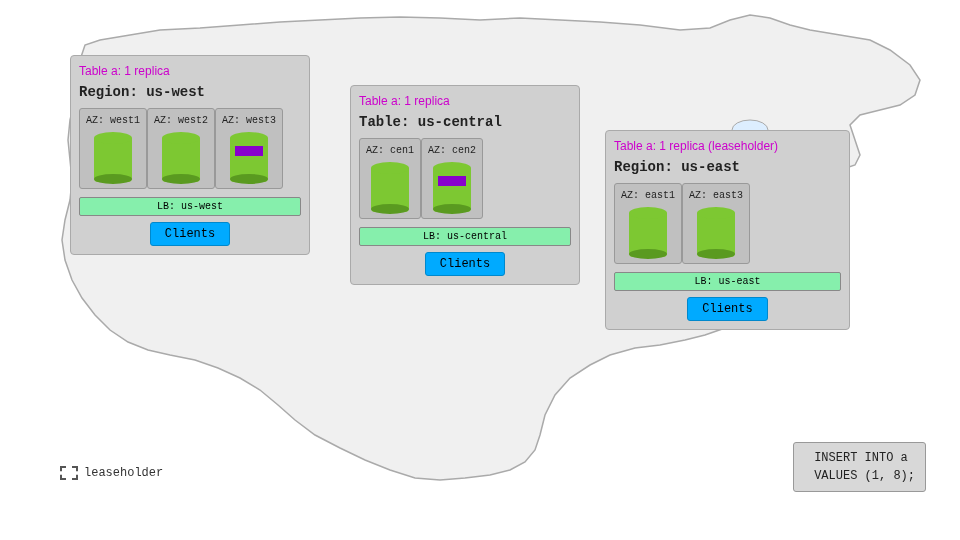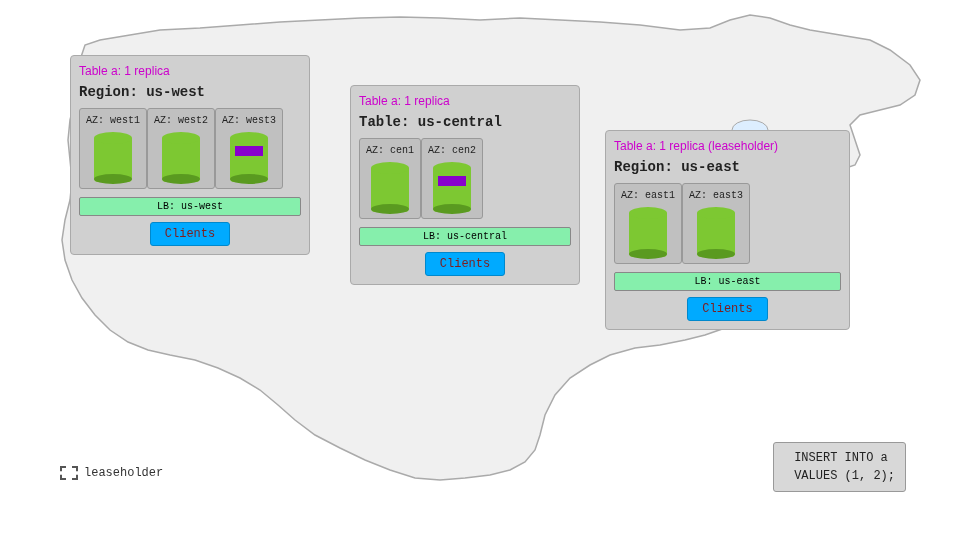--- a/index.html
+++ b/index.html
@@ -134,21 +134,21 @@
       border-radius: 2px;
       text-align: center;
       font-size: 10px;
       font-family: 'Courier New', monospace;
       padding: 3px 8px;
       margin-bottom: 6px;
     }
 
     .clients-btn {
       background: #00aaff;
-      color: #7f1d1d;
+      color: #000000;
       border: 1px solid #0088cc;
       border-radius: 3px;
       font-size: 12px;
       font-family: 'Courier New', monospace;
       padding: 4px 14px;
       cursor: pointer;
       display: block;
       margin: 0 auto;
     }
 
@@ -306,21 +306,21 @@
         <div class="cyl-top"></div>
         <div class="cyl-body"></div>
         <div class="cyl-bottom-cap"></div>
       </div>
     </div>
   </div>
   <div class="lb-bar">LB: us-east</div>
   <button class="clients-btn">Clients</button>
 </div>
 
-<div class="sql-box" style="bottom: 48px; right: 54px; padding-left: 20px;">
+<div class="sql-box" style="bottom: 48px; right: 34px; padding-left: 20px;">
   <div>INSERT INTO a</div>
-  <div>VALUES (1, 2);</div>
+  <div>VALUES (1, 8);</div>
 </div>
 
 <div class="legend">
   <div class="legend-box"></div>
   <span>leaseholder</span>
 </div>
 
 </body></html>

